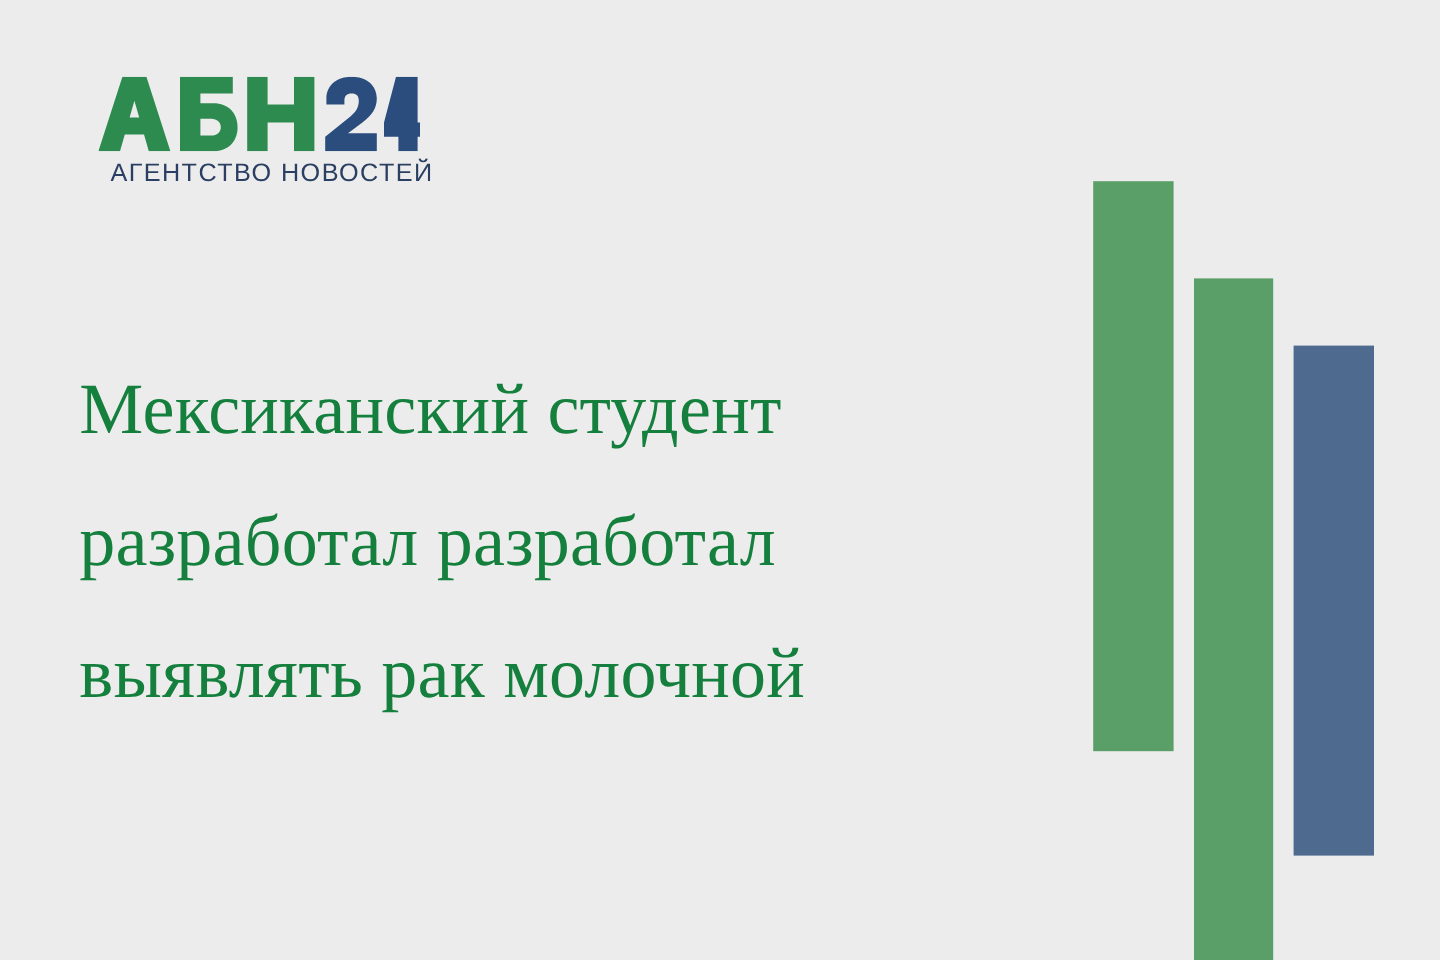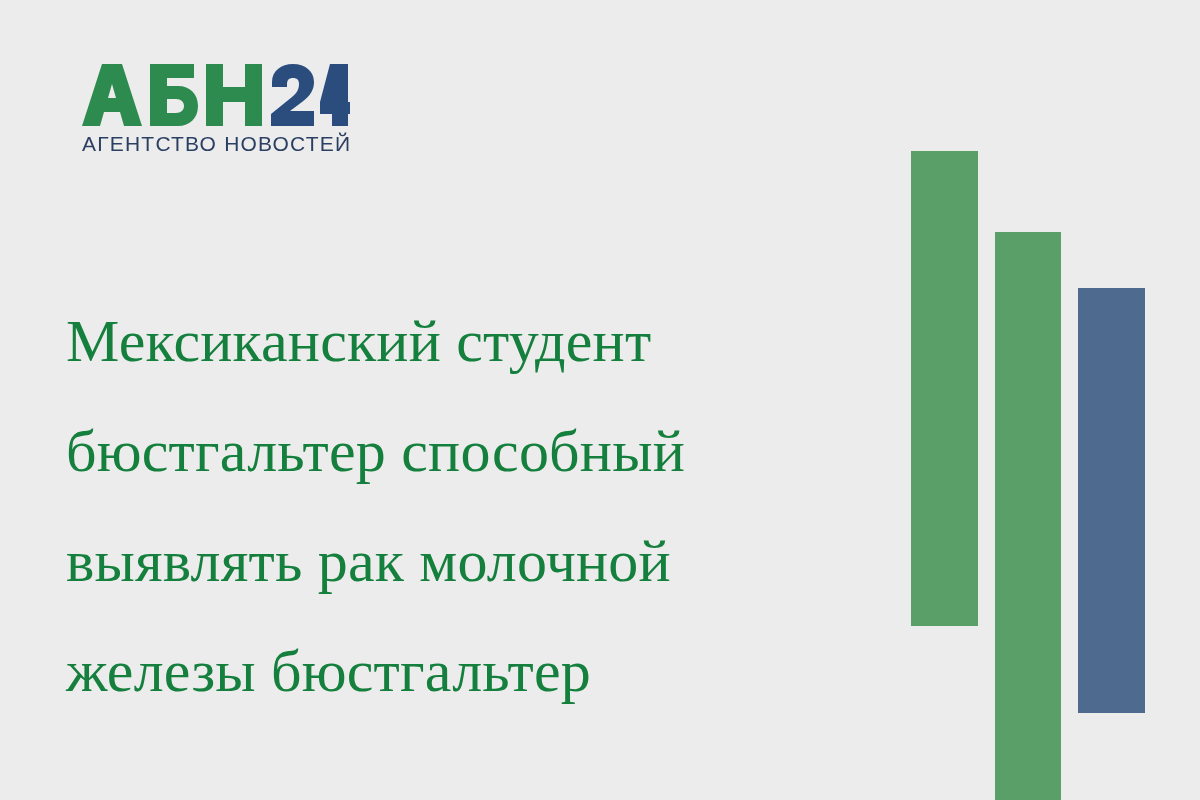--- a/index.html
+++ b/index.html
@@ -37,20 +37,21 @@
     left: 82px;
     top: 64px;
     width: 290px;
   }
   .logo-mark {
     display: block;
   }
   .logo-tagline {
     display: block;
     margin-top: 6px;
+    text-align: right;
   }
 
   
   .headline {
     position: absolute;
     left: 66px;
     top: 286px;
     width: 800px;
   }
   .headline-line {
@@ -97,16 +98,15 @@
   </svg>
   <span class="logo-tagline">
     <svg width="280" height="24" viewBox="0 0 280 24" aria-hidden="true">
       <text x="0" y="19" font-family="'Liberation Sans', sans-serif" font-size="21" font-weight="400" letter-spacing="1.2" fill="#2b3f63">АГЕНТСТВО НОВОСТЕЙ</text>
     </svg>
   </span>
 </div>
 
 <h1 class="headline">
   <span class="headline-line">Мексиканский студент</span>
-  <span class="headline-line">бюстгальтер способный</span>
+  <span class="headline-line">разработал разработал</span>
   <span class="headline-line">выявлять рак молочной</span>
-  <span class="headline-line">железы бюстгальтер</span>
 </h1>
 
 </body></html>

